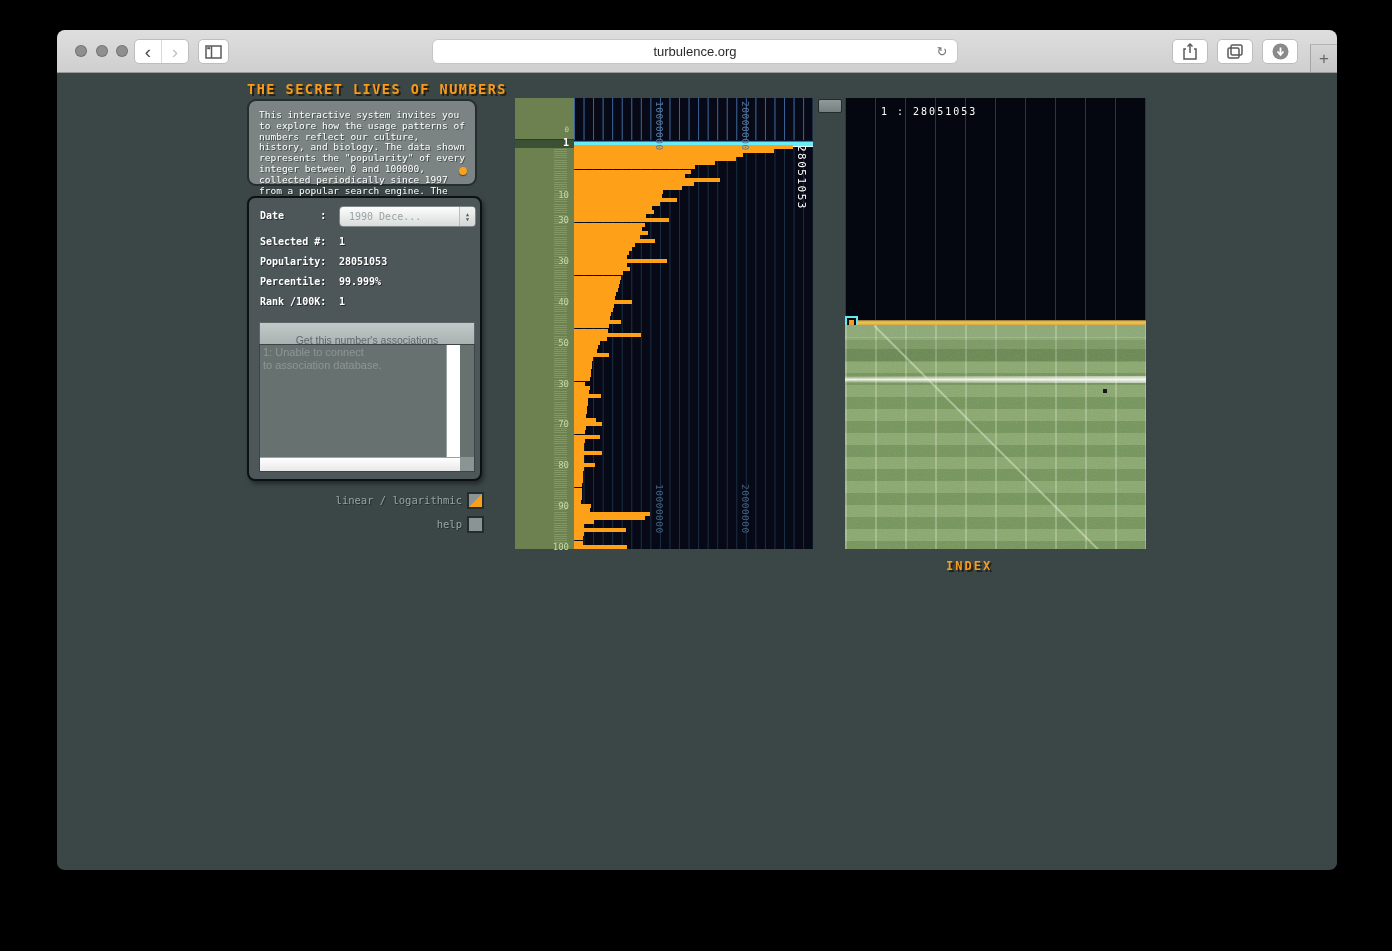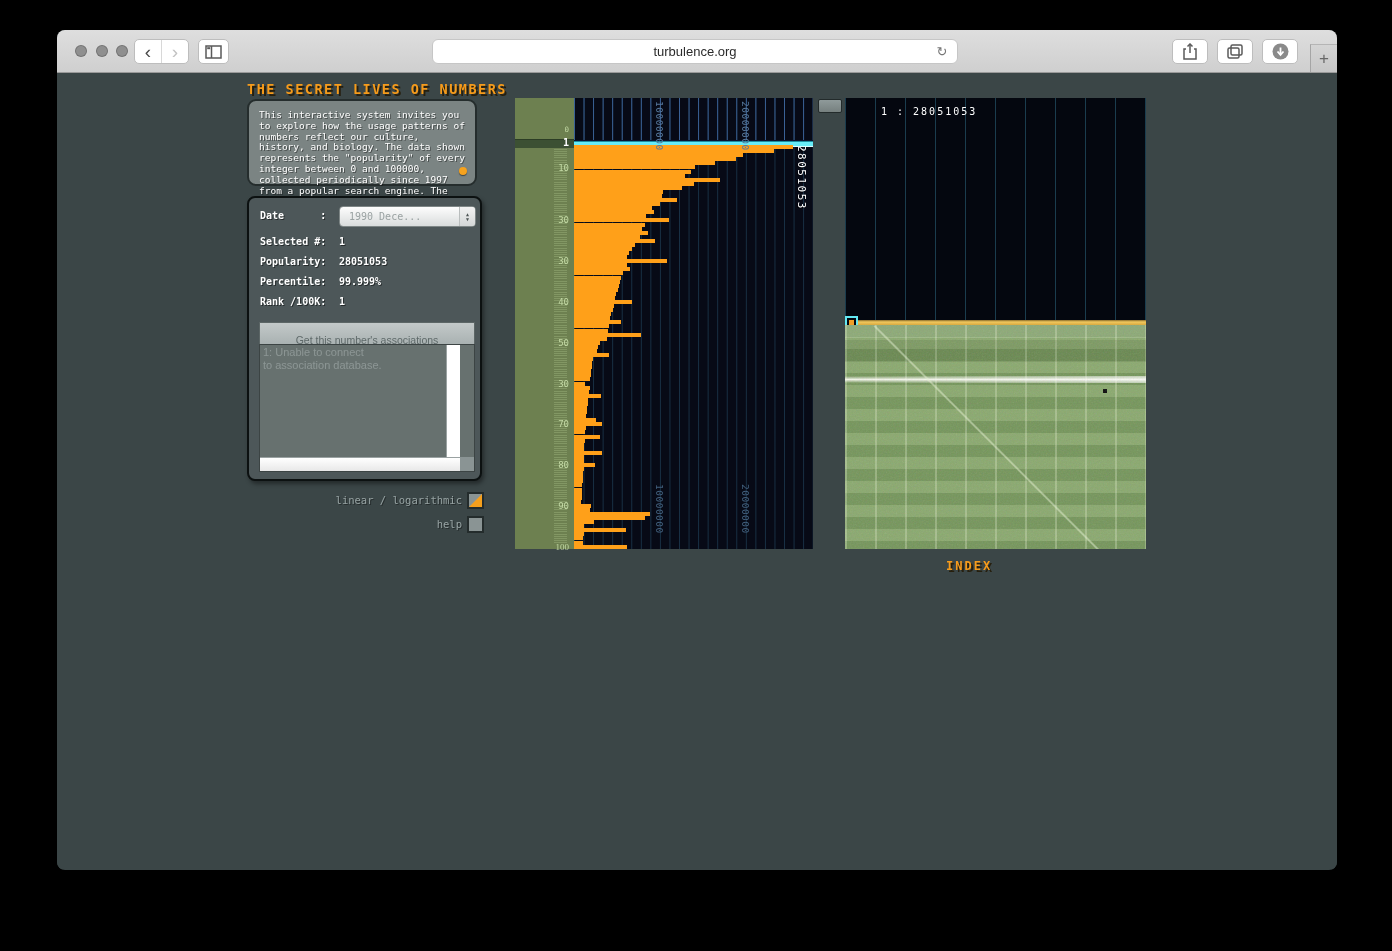--- a/index.html
+++ b/index.html
@@ -256,30 +256,30 @@
 
     <div class="toggle-label" style="left:255px;top:445px">help</div>
     <div class="cb" style="top:443px"></div>
 
     <div class="viz">
       <div class="axis">
         <div class="axis-minor"></div>
         <div class="axis-band"></div>
       <div class="tick tiny" style="top: 27px;">0</div>
           <div class="tick sel" style="top: 39px;">1</div>
-          <div class="tick" style="top: 65px;">10</div>
+          <div class="tick" style="top: 92px;">10</div>
           <div class="tick" style="top: 117.463px;">30</div>
           <div class="tick" style="top: 158.233px;">30</div>
           <div class="tick" style="top: 199.003px;">40</div>
           <div class="tick" style="top: 239.773px;">50</div>
           <div class="tick" style="top: 280.543px;">30</div>
           <div class="tick" style="top: 321.313px;">70</div>
           <div class="tick" style="top: 362.083px;">80</div>
           <div class="tick" style="top: 402.853px;">90</div>
-          <div class="tick" style="top: 443.623px; font-family: Liberation Serif, serif;">100</div>
+          <div class="tick" style="top: 443.623px;">100</div>
         </div>
       <div class="plot">
         <div class="plot-top"></div>
         <div class="sel-value">28051053</div>
       <div class="bar sel" style="top: 43px; width: 239px;"></div>
           <div class="bar" style="top: 47.077px; width: 219.3px;"></div>
           <div class="bar" style="top: 51.154px; width: 199.5px;"></div>
           <div class="bar" style="top: 55.231px; width: 168.6px;"></div>
           <div class="bar" style="top: 59.308px; width: 161.7px;"></div>
           <div class="bar" style="top: 63.385px; width: 141px;"></div>

